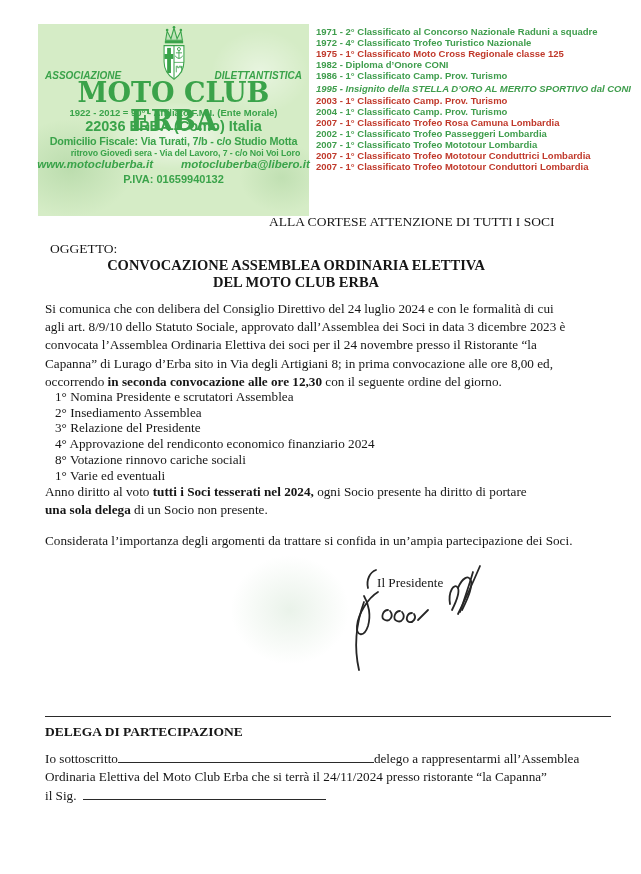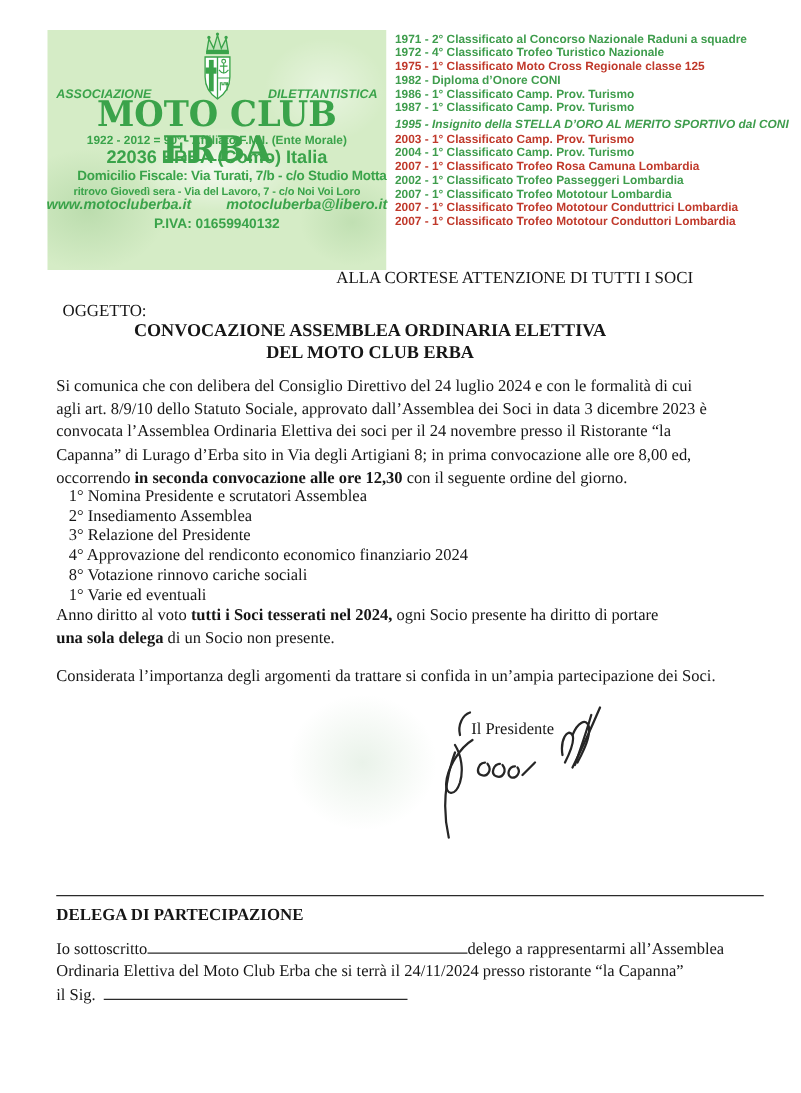--- a/index.html
+++ b/index.html
@@ -18,22 +18,22 @@
     text-align:center;}
   .lh-green{color:#3aa34a;}
   .lh-row-assoc{position:absolute;top:46px;left:0;width:100%;display:flex;justify-content:space-between;
     padding:0 7px;box-sizing:border-box;font-family:"Liberation Sans",sans-serif;
     font-style:italic;font-weight:bold;font-size:10px;}
   .lh-clubname{position:absolute;top:55px;left:0;width:100%;font-family:"DejaVu Serif",serif;
     font-weight:bold;font-size:27px;line-height:27px;letter-spacing:0px;transform:scaleY(1.05);}
   .lh-line{position:absolute;left:0;width:100%;font-family:"Liberation Sans",sans-serif;font-weight:bold;}
   .lh-anniv{top:83px;font-size:9.5px;}
   .lh-city{top:94px;font-size:14.5px;}
-  .lh-fiscal{top:111px;font-size:10.8px;letter-spacing:-0.2px;padding-left:12px;}
-  .lh-meeting{top:124px;font-size:8.8px;letter-spacing:-0.1px;}
+  .lh-fiscal{top:111px;font-size:10.8px;letter-spacing:-0.2px;}
+  .lh-meeting{top:124px;font-size:8.8px;letter-spacing:-0.1px;margin-left:12px;}
   .lh-web{top:134px;font-size:11.5px;font-style:italic;display:flex;justify-content:center;gap:28px;}
   .lh-vat{top:149px;font-size:11px;}
   .crest{position:absolute;top:1px;left:50%;transform:translateX(-50%);}
 
   
   .achievements{left:316px;top:27px;width:325px;font-family:"Liberation Sans",sans-serif;
     font-weight:bold;font-size:9.5px;line-height:10.9px;}
   .ach-line{white-space:nowrap;}
   .ach-line.italic{font-style:italic;margin:2.5px 0 1.5px 0;}
 
@@ -98,21 +98,20 @@
   </div>
   <div class="lh-line lh-vat">P.IVA: 01659940132</div>
 </div>
 
 <div class="abs achievements">
     <div class="ach-line" style="color: rgb(63, 157, 77);">1971 - 2° Classificato al Concorso Nazionale Raduni a squadre</div>
     <div class="ach-line" style="color: rgb(63, 157, 77);">1972 - 4° Classificato Trofeo Turistico Nazionale</div>
     <div class="ach-line" style="color: rgb(192, 57, 43);">1975 - 1° Classificato Moto Cross Regionale classe 125</div>
     <div class="ach-line" style="color: rgb(63, 157, 77);">1982 - Diploma d’Onore CONI</div>
     <div class="ach-line" style="color: rgb(63, 157, 77);">1986 - 1° Classificato Camp. Prov. Turismo</div>
-    <div class="ach-line" style="color: rgb(63, 157, 77);">1987 - 1° Classificato Camp. Prov. Turismo</div>
     <div class="ach-line italic" style="color: rgb(63, 157, 77);">1995 - Insignito della STELLA D’ORO AL MERITO SPORTIVO dal CONI</div>
     <div class="ach-line" style="color: rgb(192, 57, 43);">2003 - 1° Classificato Camp. Prov. Turismo</div>
     <div class="ach-line" style="color: rgb(63, 157, 77);">2004 - 1° Classificato Camp. Prov. Turismo</div>
     <div class="ach-line" style="color: rgb(192, 57, 43);">2007 - 1° Classificato Trofeo Rosa Camuna Lombardia</div>
     <div class="ach-line" style="color: rgb(63, 157, 77);">2002 - 1° Classificato Trofeo Passeggeri Lombardia</div>
     <div class="ach-line" style="color: rgb(63, 157, 77);">2007 - 1° Classificato Trofeo Mototour Lombardia</div>
     <div class="ach-line" style="color: rgb(192, 57, 43);">2007 - 1° Classificato Trofeo Mototour Conduttrici Lombardia</div>
     <div class="ach-line" style="color: rgb(192, 57, 43);">2007 - 1° Classificato Trofeo Mototour Conduttori Lombardia</div>
   </div>
 

